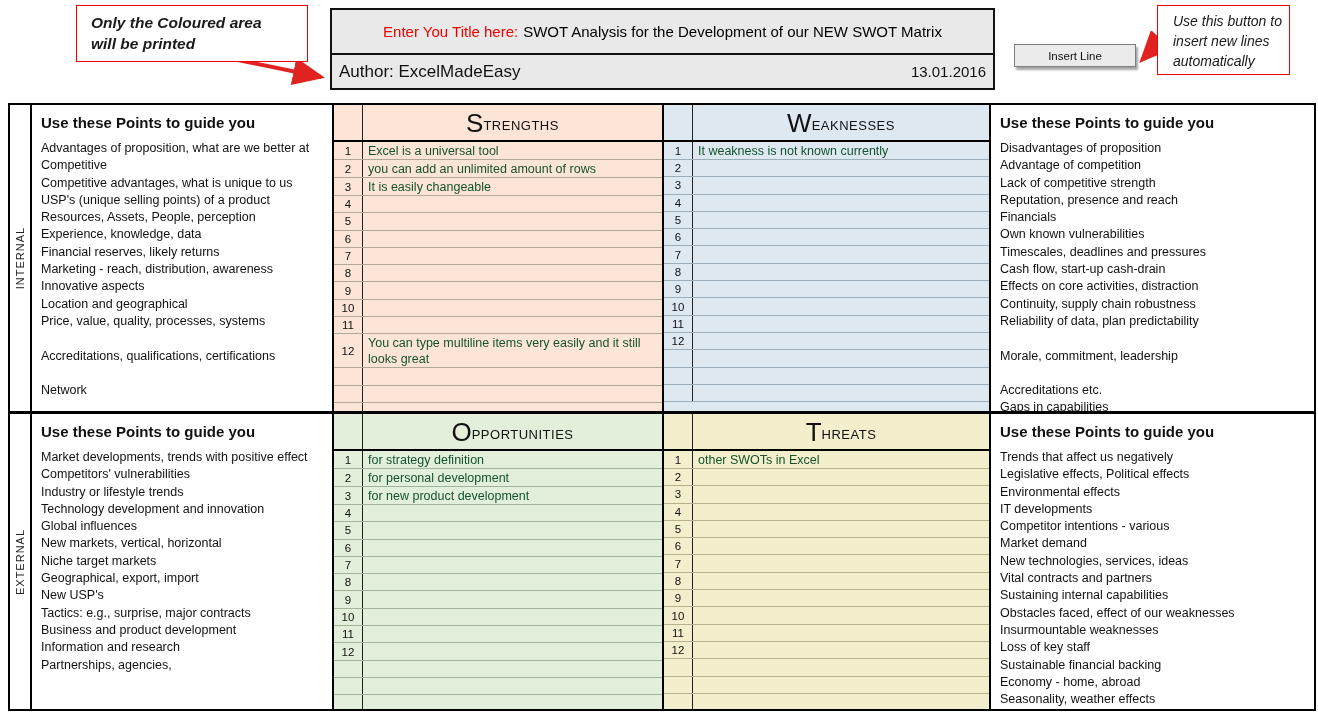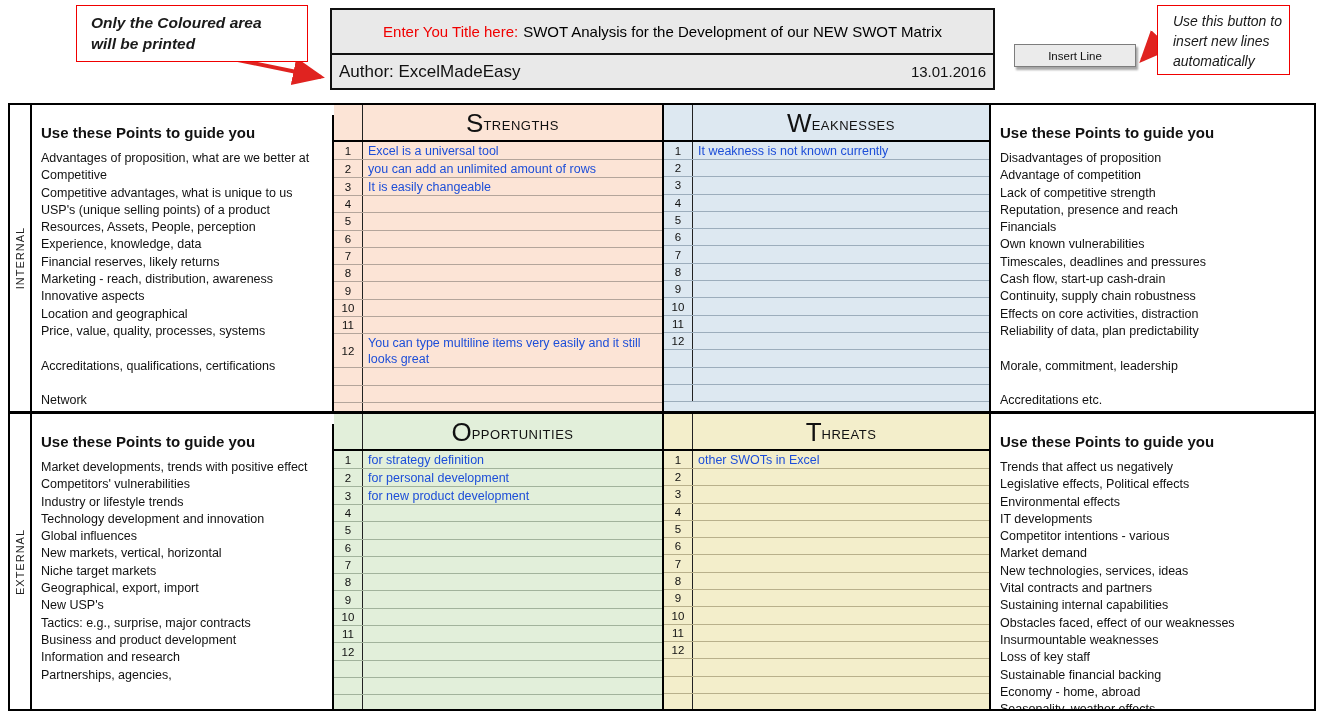--- a/index.html
+++ b/index.html
@@ -23,21 +23,21 @@
   
   .insert-btn { position:absolute; left:1014px; top:44px; width:122px; height:23px; background:#ebebeb; border:1px solid #7d7d7d; box-shadow:2px 3px 2px rgba(0,0,0,.35); font-family:"Liberation Sans", sans-serif; font-size:11.5px; color:#111; cursor:pointer; }
 
   
   .swot-table { position:absolute; left:8px; top:103px; width:1308px; border:2px solid #000; background:#fff; }
   .section { display:flex; overflow:hidden; }
   .section-internal { height:309px; border-bottom:3px solid #000; }
   .section-external { height:295px; }
   .side-label-cell { width:22px; border-right:2px solid #000; position:relative; background:#fff; flex:none; }
   .side-label-cell span { position:absolute; left:50%; top:50%; transform:translate(-50%,-50%) rotate(-90deg); font-size:11px; letter-spacing:1px; color:#222; white-space:nowrap; }
-  .guide-cell { padding:9px 4px 0 9px; background:#fff; overflow:hidden;margin-top:10px; }
+  .guide-cell { padding:9px 4px 0 9px; background:#fff; overflow:hidden; }
   .guide-left { width:302px; border-right:2px solid #000; flex:none; }
   .guide-right { flex:1; border-left:2px solid #000; margin-left:-2px; }
   .guide-title { font-size:15px; font-weight:bold; color:#111; margin-bottom:9px; }
   .guide-line { font-size:12.5px; color:#111; line-height:17.3px; min-height:17.3px; white-space:nowrap; }
 
   .quad { flex:none; display:flex; flex-direction:column; overflow:hidden; border-right:2px solid #000; }
   .quad-s { width:330px; background:#fce4d6; }
   .quad-w { width:327px; background:#dde8f1; }
   .quad-o { width:330px; background:#e2efda; }
   .quad-t { width:327px; background:#f3eecb; }
@@ -46,21 +46,21 @@
   .qh-title { flex:1; display:flex; align-items:center; justify-content:center; color:#111; }
   .qh-title .big { font-size:26px; line-height:26px; }
   .qh-title .rest { font-size:13px; letter-spacing:.5px; padding-top:6px; }
   .q-rows { flex:1; display:flex; flex-direction:column; }
   .q-row { display:flex; min-height:17.3px; flex:none; }
   .quad-s .q-row { border-bottom:1px solid #b4a59b; }
   .quad-w .q-row { border-bottom:1px solid #9cadbc; }
   .quad-o .q-row { border-bottom:1px solid #a2b39c; }
   .quad-t .q-row { border-bottom:1px solid #b8b08b; }
   .q-num { width:29px; flex:none; border-right:1px solid #222; font-size:11.5px; color:#111; display:flex; align-items:center; justify-content:center; }
-  .q-text { flex:1; font-size:12.5px; color:#1d4ed8; line-height:16px; padding:1px 4px 0 5px; }
+  .q-text { flex:1; font-size:12.5px; color:#14532d; line-height:16px; padding:1px 4px 0 5px; }
 
   .note-line { white-space:nowrap; }
 </style>
 </head>
 <body>
 
 <div class="canvas">
 
   <svg class="arrows" width="1318" height="100">
     <defs>
@@ -306,22 +306,22 @@
         <div>
 
         <div class="guide-line">Disadvantages of proposition</div>
             <div class="guide-line">Advantage of competition</div>
             <div class="guide-line">Lack of competitive strength</div>
             <div class="guide-line">Reputation, presence and reach</div>
             <div class="guide-line">Financials</div>
             <div class="guide-line">Own known vulnerabilities</div>
             <div class="guide-line">Timescales, deadlines and pressures</div>
             <div class="guide-line">Cash flow, start-up cash-drain</div>
+            <div class="guide-line">Effects on core activities, distraction</div>
             <div class="guide-line">Continuity, supply chain robustness</div>
-            <div class="guide-line">Effects on core activities, distraction</div>
             <div class="guide-line">Reliability of data, plan predictability</div>
             <div class="guide-line"></div>
             <div class="guide-line">Morale, commitment, leadership</div>
             <div class="guide-line"></div>
             <div class="guide-line">Accreditations etc.</div>
             <div class="guide-line">Gaps in capabilities</div>
           </div>
       </div>
     </div>
 

